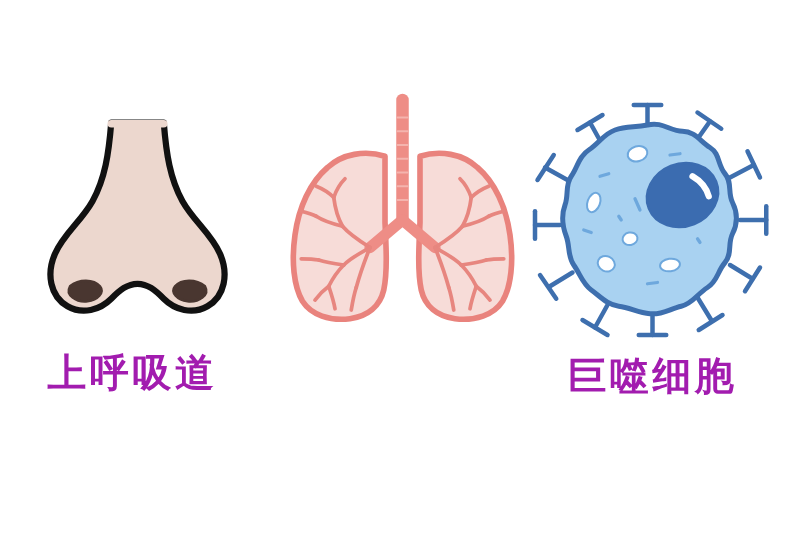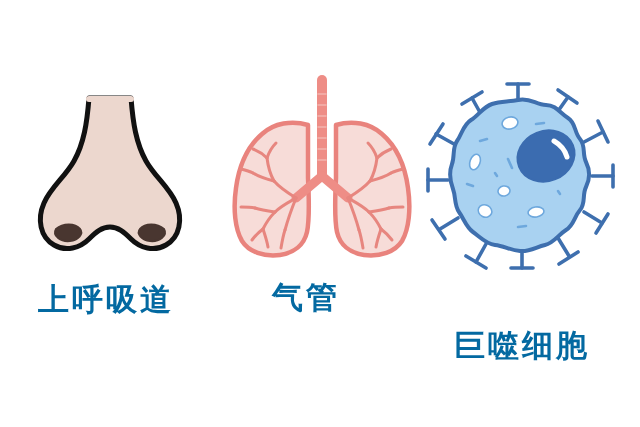--- a/index.html
+++ b/index.html
@@ -27,32 +27,32 @@
   }
   #panel-nose   { left: 10px;  top: 95px;  width: 200px; height: 180px; }
   #panel-lungs  { left: 222px; top: 78px;  width: 200px; height: 200px; }
   #panel-cell   { left: 418px; top: 72px;  width: 205px; height: 205px; }
 
   .figure-svg { display: block; width: 100%; height: 100%; overflow: visible; }
 
   .caption {
     position: absolute;
     text-align: center;
-    color: #0369a1;
+    color: #a21caf;
     font-family: "DejaVu Sans", sans-serif;
     font-weight: 700;
     font-size: 31px;
     letter-spacing: 3px;
     line-height: 1.18;
     white-space: nowrap;
     -webkit-font-smoothing: antialiased;
   }
   #caption-nose { left: 0px;   top: 281px; width: 212px; }
   #caption-lungs{ left: 206px; top: 279px; width: 200px; }
-  #caption-cell { left: 418px; top: 283px; width: 208px; margin-top: 44px; }
+  #caption-cell { left: 418px; top: 283px; width: 208px; }
   .caption .line2 { display: block; margin-top: 12px; }
 </style>
 </head>
 <body>
 
 <div id="canvas">
 
   <div class="panel" id="panel-nose">
     <svg class="figure-svg" viewBox="0 0 200 180">
 
@@ -249,20 +249,19 @@
         <path d="M77,101 L79,104"></path>
       </g>
     </svg>
   </div>
 
   <div class="caption" id="caption-nose">
     <span>上呼吸道</span>
   </div>
 
   <div class="caption" id="caption-lungs">
-    <span>气管</span>
   </div>
 
   <div class="caption" id="caption-cell">
     <span>巨噬细胞</span>
   </div>
 
 </div>
 
 </body></html>

